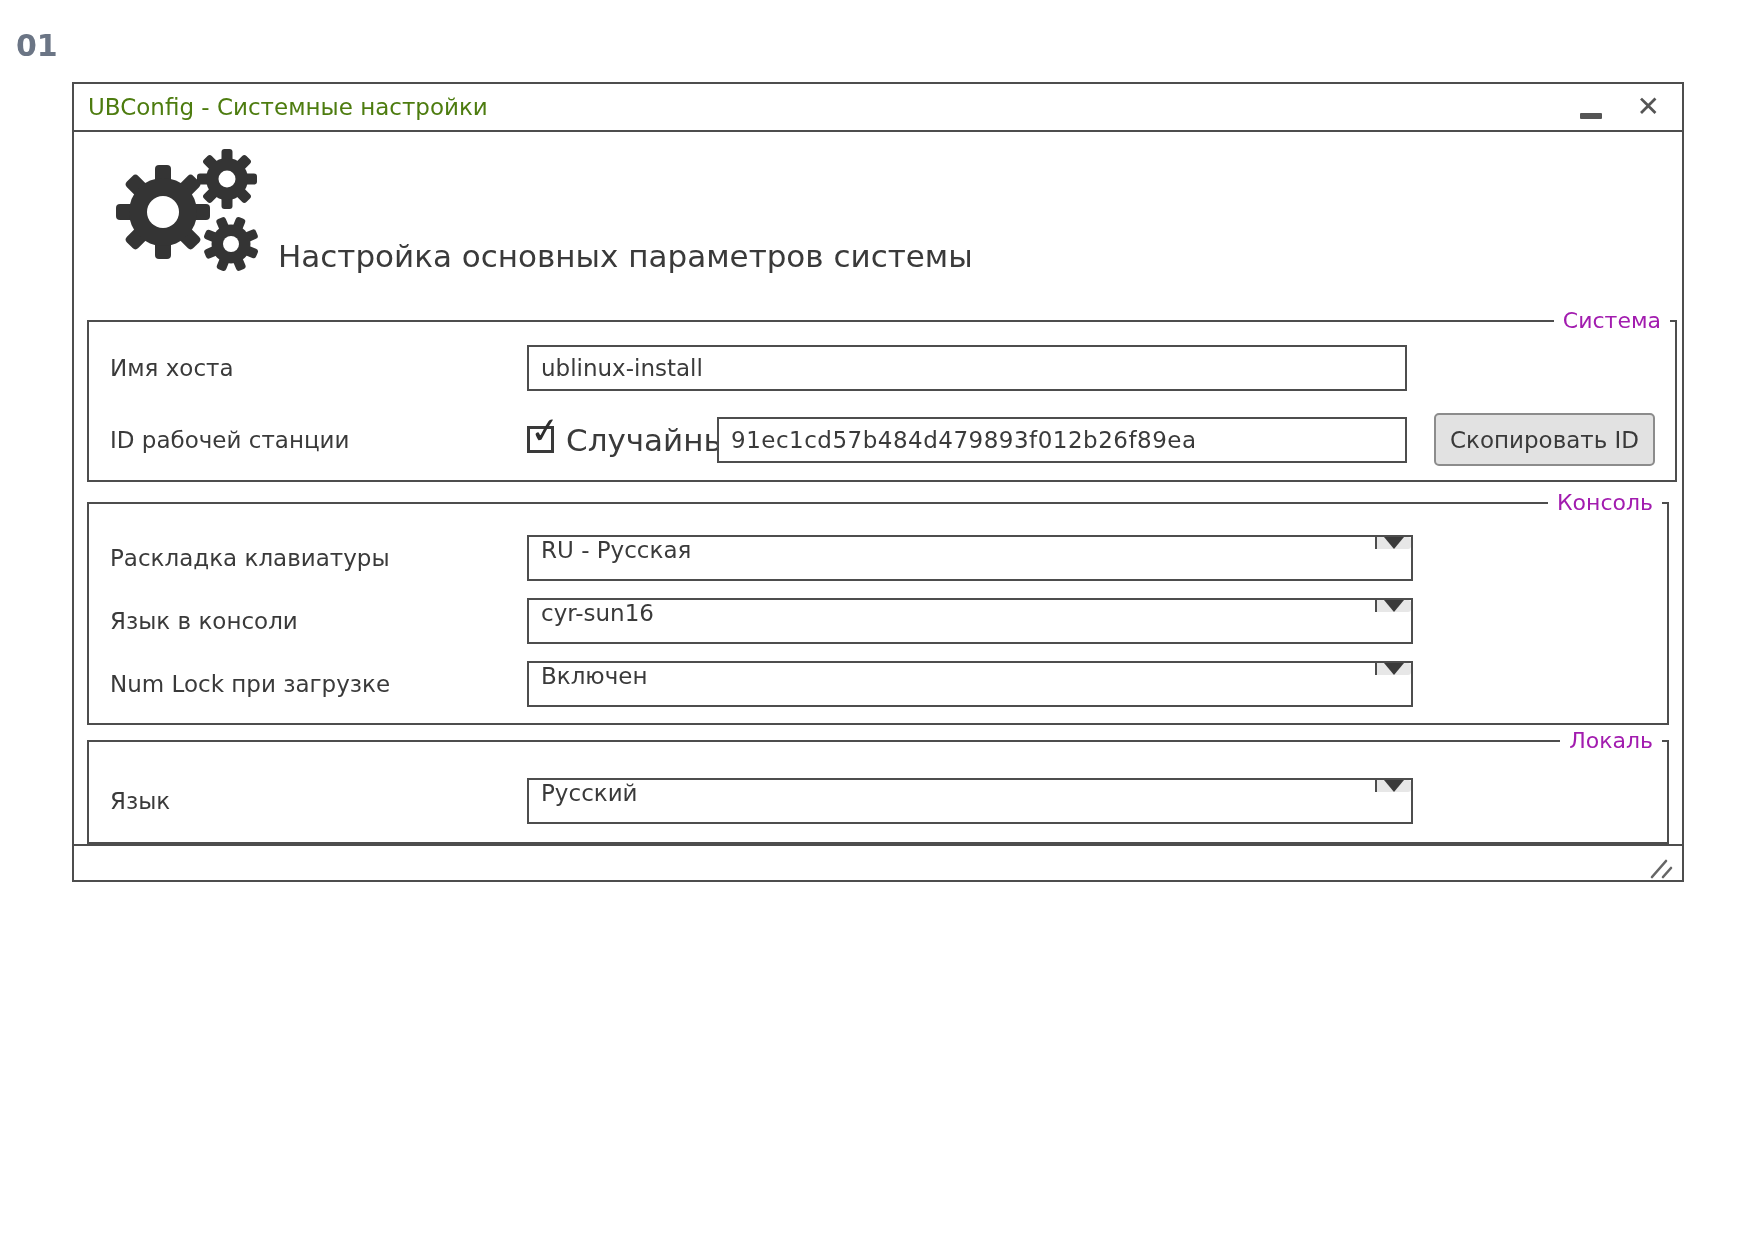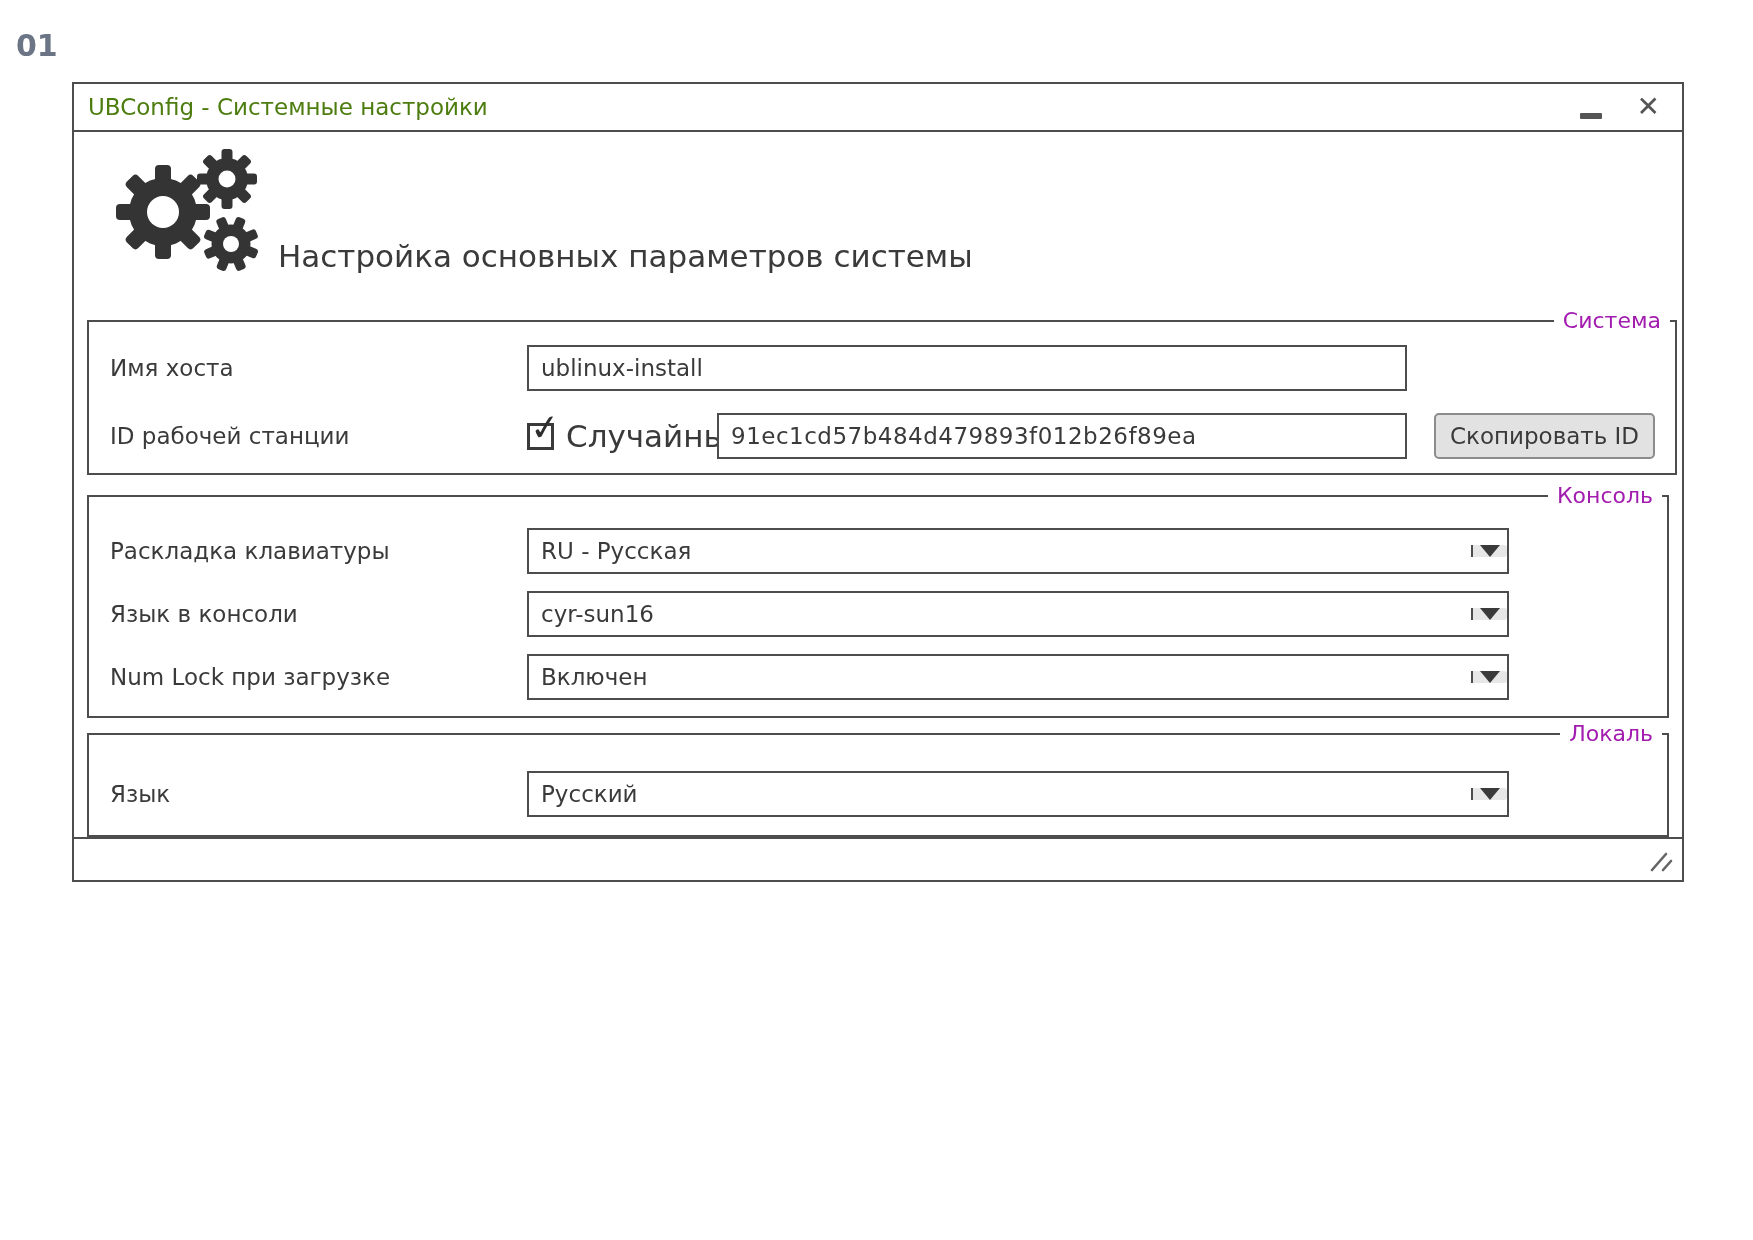--- a/index.html
+++ b/index.html
@@ -68,31 +68,31 @@
     border: 3px solid #3a3a3a; background: #fff; flex: 0 0 27px;
   }
   .checkbox .tick {
     position: absolute; left: 0px; top: -16px;
     font-size: 36px; font-weight: 700; color: #2e2e2e;
     transform: rotate(-6deg); line-height: 1;
   }
   .checkbox-label { font-size: 31px; margin-left: 12px; white-space: nowrap; }
 
   .copy-btn {
-    margin-left: 27px; width: 221px; height: 46px;
+    margin-left: 27px; width: 221px; height: 53px;
     background: #e2e2e2; border: 2px solid #8c8c8c; border-radius: 5px;
     font-family: "DejaVu Sans", sans-serif; font-size: 23px; color: #3a3a3a;
     display: flex; align-items: center; justify-content: center; cursor: default;
   }
 
   
   .combo {
-    width: 982px; height: 46px;
+    width: 886px; height: 46px;
     border: 2px solid #4d4d4d; background: #fff;
-    display: flex; align-items: center;
+    display: flex; align-items: flex-start;
   }
   .combo .value { flex: 1; font-size: 23px; display: flex; align-items: center; padding-left: 12px; }
   .combo .drop-btn {
     flex: 0 0 36px; border-left: 2px solid #4d4d4d; background: #e7e7e7;
     border-radius: 0 3px 3px 0;
     display: flex; align-items: center; justify-content: center; cursor: default;
   }
   .combo .tri {
     width: 0; height: 0;
     border-left: 10px solid transparent; border-right: 10px solid transparent;

